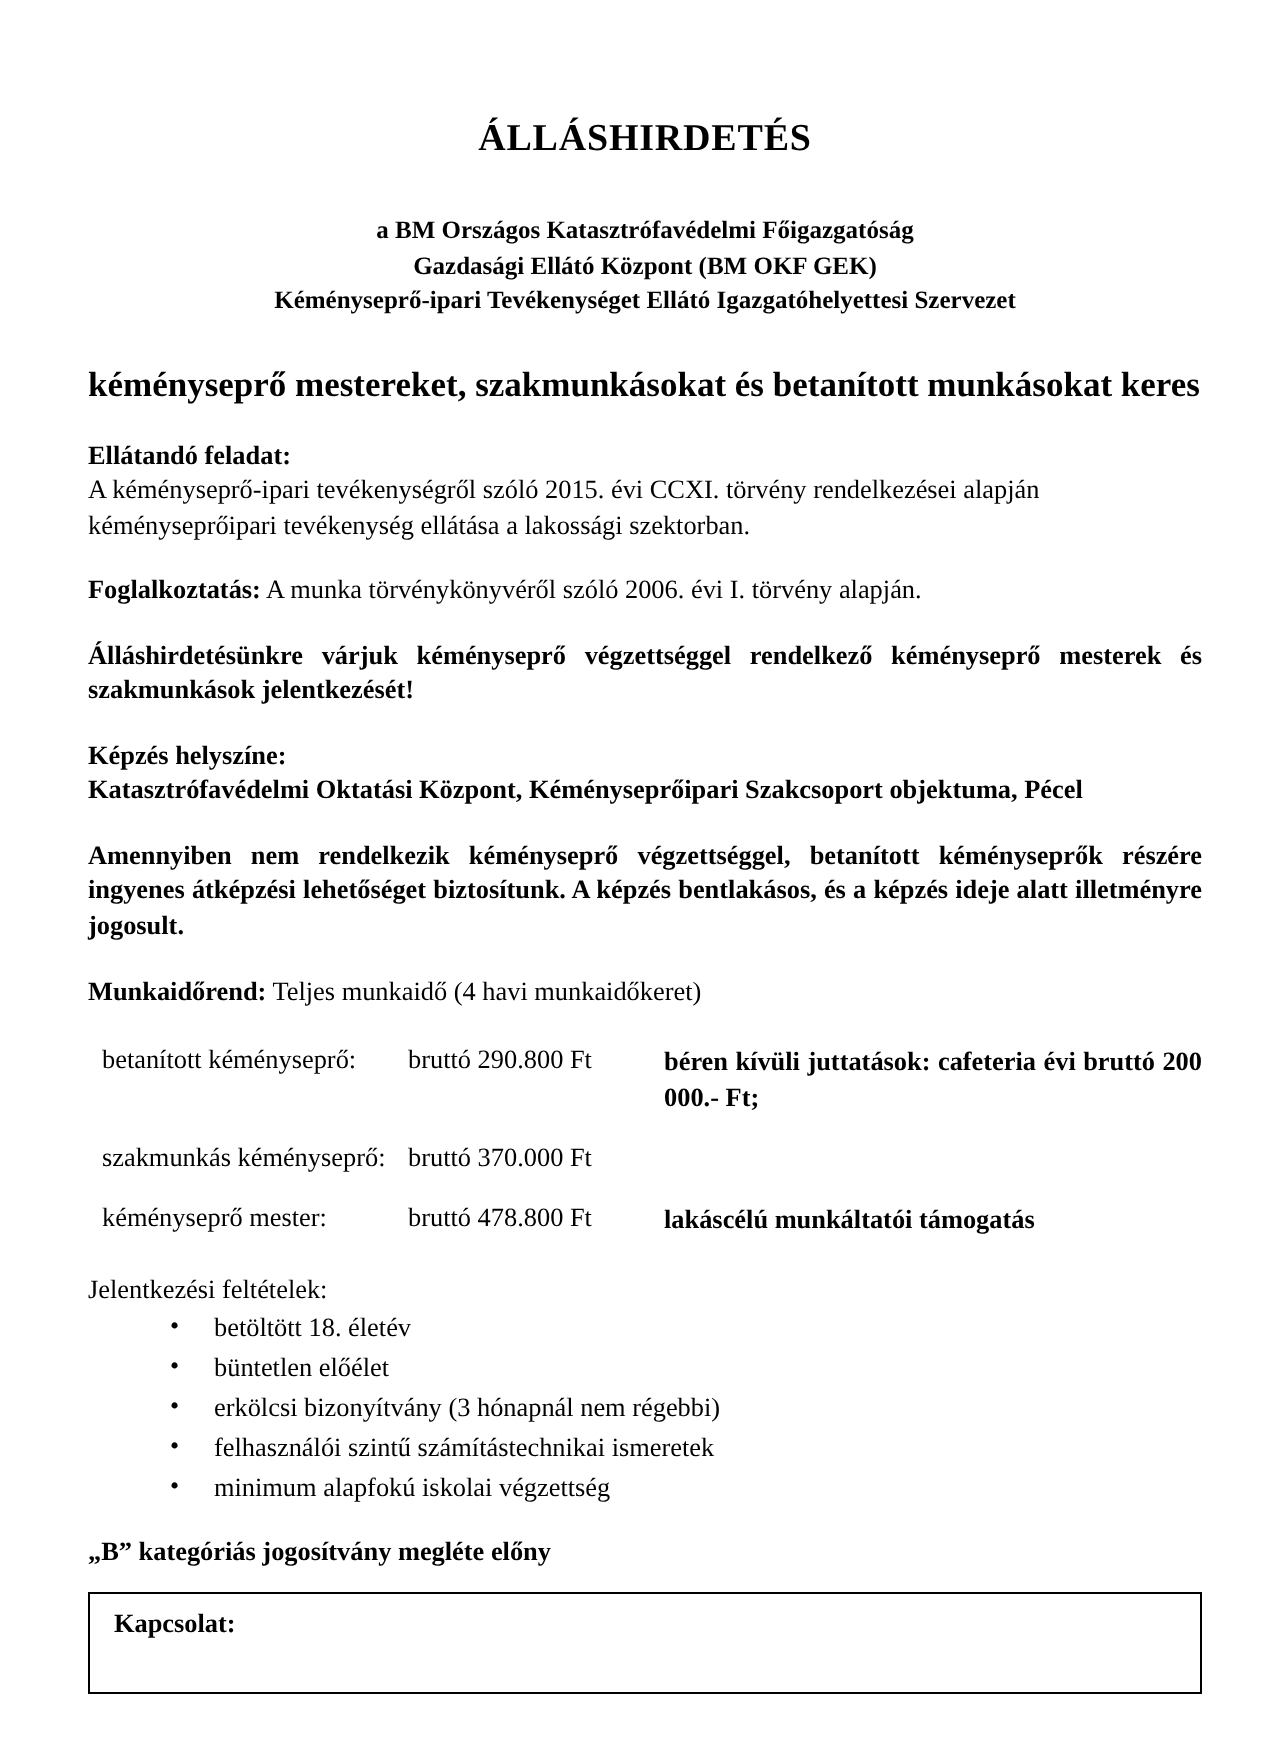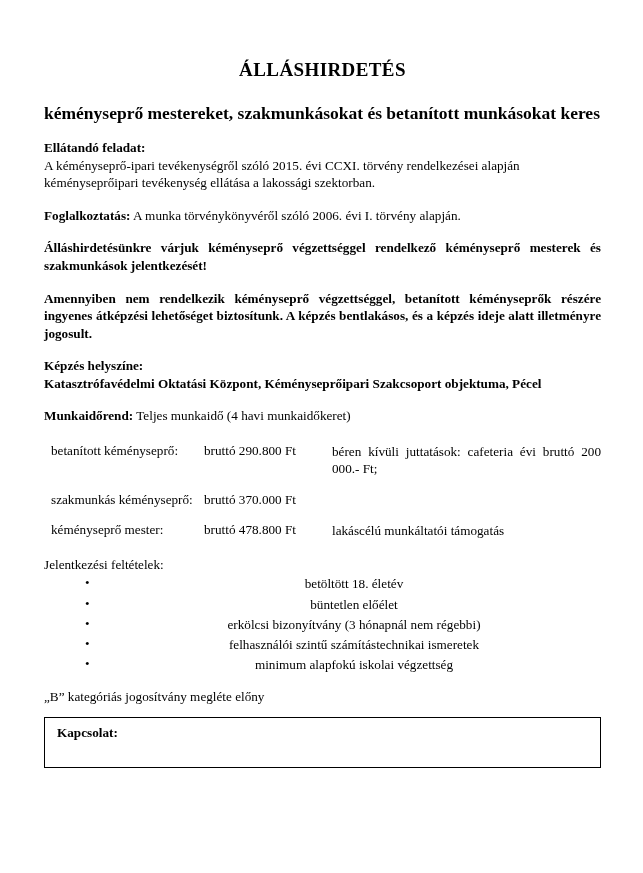--- a/index.html
+++ b/index.html
@@ -91,52 +91,52 @@
     box-sizing: border-box;
   }
   .pay-amount {
     width: 128px;
     flex: 0 0 128px;
   }
   .pay-benefit {
     flex: 1 1 auto;
     text-align: justify;
     line-height: 1.33;
+    font-weight: bold;
   }
 
   
   .req-title {
     margin-top: 18px;
     font-size: 13.2px;
     font-weight: normal;
   }
   ul.req-list {
     margin: 1px 0 0 0;
     padding-left: 41px;
     font-size: 13.2px;
     list-style: none;
-    text-align: center;
   }
   ul.req-list li {
     line-height: 1.52;
     position: relative;
     padding-left: 22px;
   }
   ul.req-list li::before {
     content: "\2022";
     position: absolute;
     left: 0;
     top: -1px;
     font-size: 13px;
   }
 
   .advantage {
     margin-top: 14px;
     font-size: 13.2px;
-    font-weight: normal;
+    font-weight: bold;
   }
 
   
   .contact-box {
     margin-top: 12px;
     border: 1px solid #000000;
     padding: 6px 10px 7px 12px;
     font-size: 13.2px;
     line-height: 1.38;
     height: 36px;
@@ -144,41 +144,46 @@
   }
   .contact-label { font-weight: bold; }
 </style>
 </head>
 <body>
 
 <div class="page">
 
   <h1 class="doc-title">ÁLLÁSHIRDETÉS</h1>
 
+  <div class="org-block">
+    <div>a BM Országos Katasztrófavédelmi Főigazgatóság</div>
+    <div>Gazdasági Ellátó Központ (BM OKF GEK)</div>
+    <div>Kéményseprő-ipari Tevékenységet Ellátó Igazgatóhelyettesi Szervezet</div>
+  </div>
 
   <div class="seek-title">kéményseprő mestereket, szakmunkásokat és betanított munkásokat keres</div>
 
   <div class="block">
     <div class="lead">Ellátandó feladat:</div>
     <div class="justified">A kéményseprő-ipari tevékenységről szóló 2015. évi CCXI. törvény rendelkezései alapján kéményseprőipari tevékenység ellátása a lakossági szektorban.</div>
   </div>
 
   <div class="block">
     <span class="inline-head">Foglalkoztatás:</span>
     <span>A munka törvénykönyvéről szóló 2006. évi I. törvény alapján.</span>
   </div>
 
   <div class="block justified bold-line">Álláshirdetésünkre várjuk kéményseprő végzettséggel rendelkező kéményseprő mesterek és szakmunkások jelentkezését!</div>
 
-  <div class="block justified bold-line">Amennyiben nem rendelkezik kéményseprő végzettséggel, betanított kéményseprők részére ingyenes átképzési lehetőséget biztosítunk. A képzés bentlakásos, és a képzés ideje alatt illetményre jogosult.</div>
-
   <div class="block">
     <div class="lead">Képzés helyszíne:</div>
     <div class="bold-line">Katasztrófavédelmi Oktatási Központ, Kéményseprőipari Szakcsoport objektuma, Pécel</div>
   </div>
+
+  <div class="block justified bold-line">Amennyiben nem rendelkezik kéményseprő végzettséggel, betanított kéményseprők részére ingyenes átképzési lehetőséget biztosítunk. A képzés bentlakásos, és a képzés ideje alatt illetményre jogosult.</div>
 
 
   <div class="block">
     <span class="inline-head">Munkaidőrend:</span>
     <span>Teljes munkaidő (4 havi munkaidőkeret)</span>
   </div>
 
   <div class="pay-section">
 
     <div class="pay-rows">

